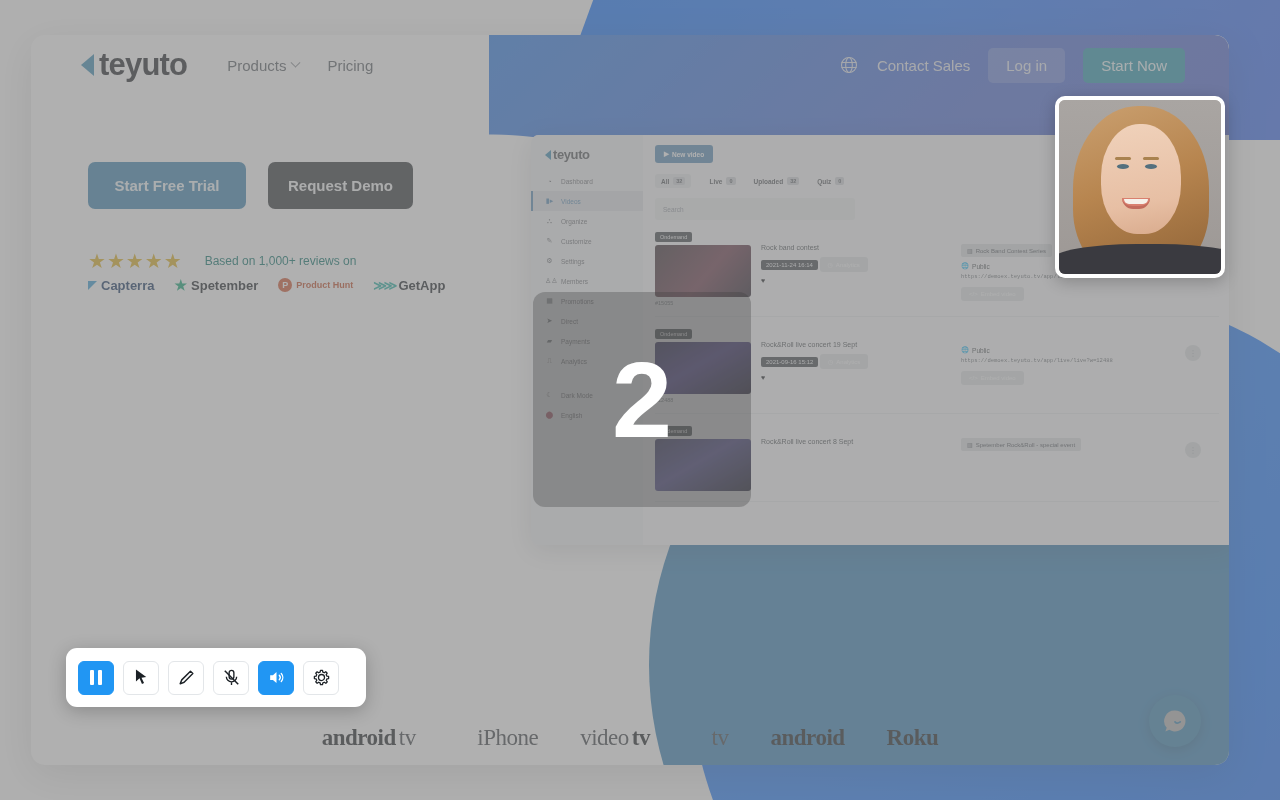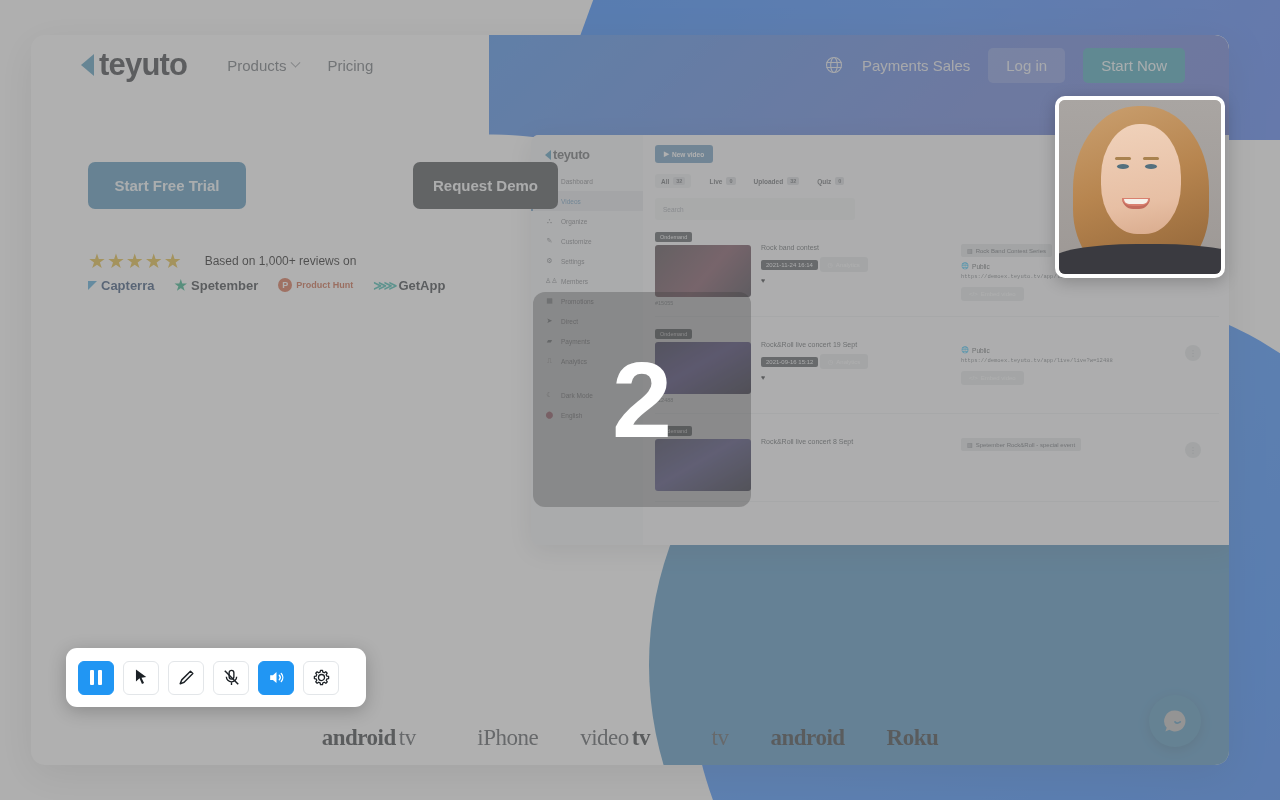--- a/index.html
+++ b/index.html
@@ -95,32 +95,32 @@
   .hero-left { position: absolute; left: 57px; top: 95px; width: 470px; z-index: 5; }
   h1.hero-title {
     font-size: 46px; line-height: 1.12; font-weight: 700;
     color: #2e3338; letter-spacing: -1px;
   }
   h1.hero-title .accent { color: #3b86c0; }
   .hero-sub { margin-top: 22px; font-size: 17px; color: #4c5156; }
   .hero-sub .brand { color: #3b9c52; }
   .hero-sub .caret { display:inline-block; width:1px; height:16px; background:#4c5156; vertical-align:-2px; margin-left:1px; }
 
-  .cta-row { margin-top: 32px; display: flex; gap: 22px; justify-content: space-between; }
+  .cta-row { margin-top: 32px; display: flex; gap: 22px; }
   .cta {
     font-size: 15px; font-weight: 700; border-radius: 7px;
     padding: 15px 0; text-align: center; cursor: pointer;
   }
   .cta-primary { background: #3f87b3; color: #eef6fa; width: 158px; }
   .cta-secondary { background: #33383c; color: #f2f3f4; width: 145px; }
 
   .reviews { margin-top: 42px; }
   .rev-top { display: flex; align-items: center; gap: 22px; }
   .stars { color: #e0b325; font-size: 20px; letter-spacing: 1px; line-height: 1; }
-  .rev-text { font-size: 12px; color: #000000; }
+  .rev-text { font-size: 12px; color: #0f766e; }
   .rev-logos { margin-top: 6px; display: flex; align-items: center; gap: 20px; }
   .rl { display: flex; align-items: center; gap: 4px; font-size: 13px; font-weight: 700; }
   .rl-capterra { color: #1c3c66; }
   .rl-trust { color: #20262c; }
   .rl-ph { color: #c4522e; font-size: 9px; font-weight: 700; }
   .rl-getapp { color: #20262c; }
   .mark-capterra { width: 0; height: 0; border-left: 9px solid #3a9fd4; border-bottom: 9px solid transparent; }
   .mark-star { color: #19a97a; font-size: 14px; }
   .mark-ph { width: 14px; height: 14px; border-radius: 50%; background: #d35a35; color: #fff; font-size: 9px; font-weight: 700; display: flex; align-items: center; justify-content: center; }
   .mark-ga { color: #29b3a6; font-size: 13px; letter-spacing: -3px; }
@@ -296,21 +296,21 @@
           <span>Pricing</span>
         </div>
       </div>
       <div class="hdr-right">
         <svg class="globe" viewBox="0 0 24 24" fill="none" stroke="#e3e8f1" stroke-width="1.3">
           <circle cx="12" cy="12" r="9"></circle>
             <ellipse cx="12" cy="12" rx="4" ry="9"></ellipse>
           <line x1="3" y1="9" x2="21" y2="9"></line>
             <line x1="3" y1="15" x2="21" y2="15"></line>
         </svg>
-        <div class="contact-sales">Payments Sales</div>
+        <div class="contact-sales">Contact Sales</div>
         <div class="btn-login">Log in</div>
         <div class="btn-start">Start Now</div>
       </div>
     </div>
 
     <div class="hero-left">
 
       <div class="cta-row">
         <div class="cta cta-primary">Start Free Trial</div>
         <div class="cta cta-secondary">Request Demo</div>

